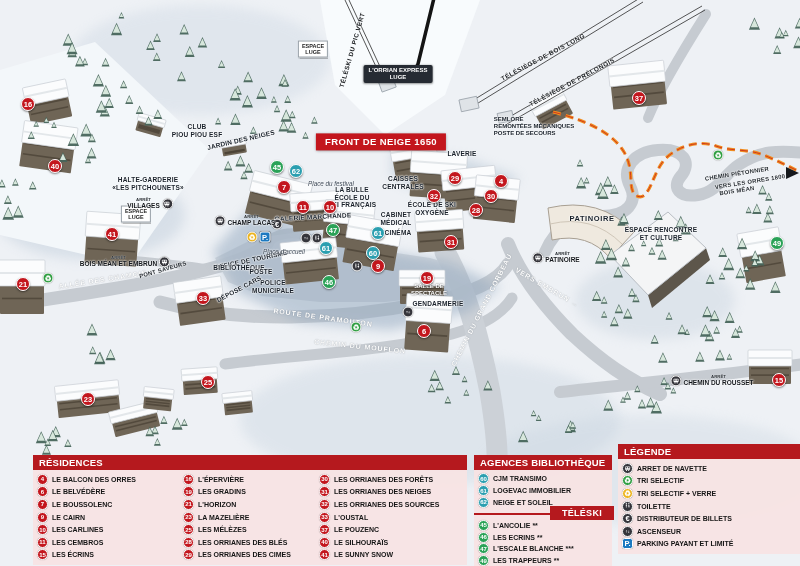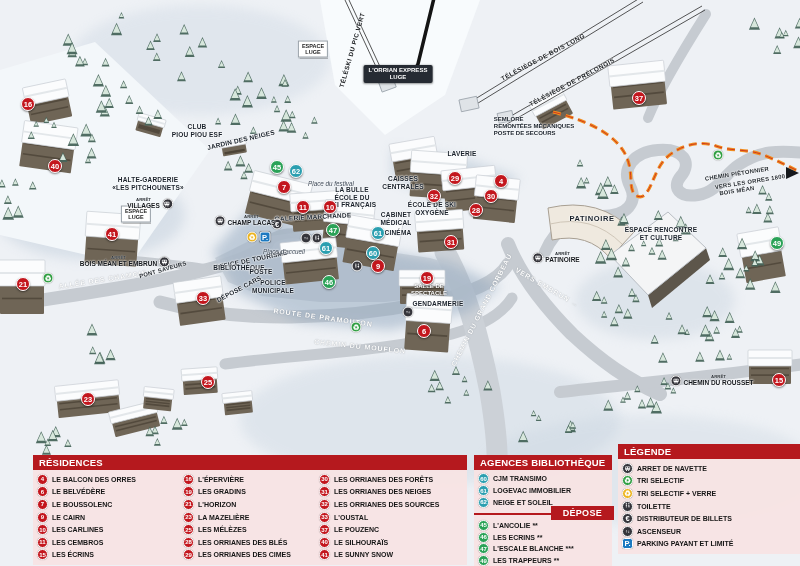--- a/index.html
+++ b/index.html
@@ -881,20 +881,21 @@
         <div>CHEMIN PIÉTONNIER</div>
       </div>
       <div class="map-label roadDark" style="left: 750px; top: 182px; --rot: -9deg;">
         <div>VERS LES ORRES 1800</div>
       </div>
       <div class="map-label roadDark" style="left: 737px; top: 191px; --rot: -9deg;">
         <div>BOIS MÉAN</div>
       </div>
     </div>
 
+  <div class="map-label banner" style="left:381px;top:142px;">FRONT DE NEIGE 1650</div>
 
   <div class="layer" id="icons-layer">
 
   <span class="ic mapicon mi-tri-verre" style="left: 252px; top: 237px;">
         <span class="g">♻</span>
       </span>
       <span class="ic mapicon mi-parking" style="left: 265px; top: 237px;">
         <span class="g">P.</span>
       </span>
       <span class="ic mapicon mi-euro" style="left: 277px; top: 224px;">
@@ -1175,21 +1176,21 @@
           <span class="dot">61</span>
           <span class="nm">LOGEVAC IMMOBILIER</span>
         </li>
           <li class="row">
           <span class="dot">62</span>
           <span class="nm">NEIGE ET SOLEIL</span>
         </li>
         </ul>
       <div class="hr-row">
         <div class="hr-line"></div>
-        <span class="hotels-tab">DÉPOSE</span>
+        <span class="hotels-tab">TÉLÉSKI</span>
       </div>
       <ul class="list-ht">
 
       <li class="row">
           <span class="dot">45</span>
           <span class="nm">L'ANCOLIE **</span>
         </li>
           <li class="row">
           <span class="dot">46</span>
           <span class="nm">LES ECRINS **</span>

